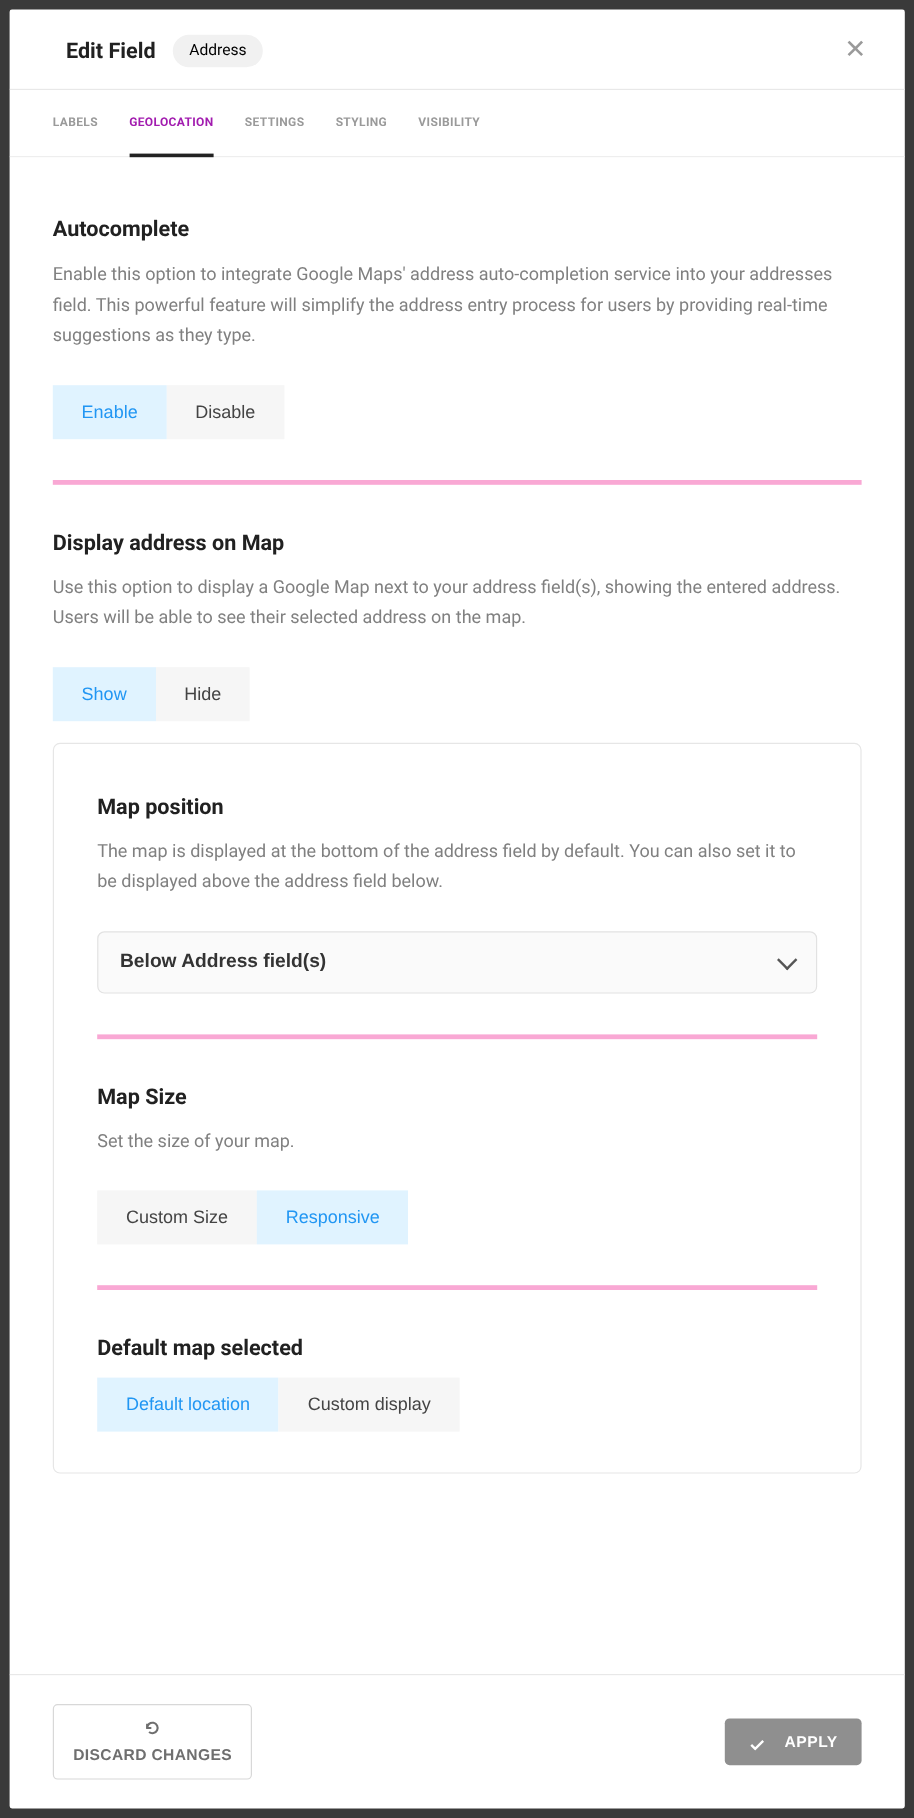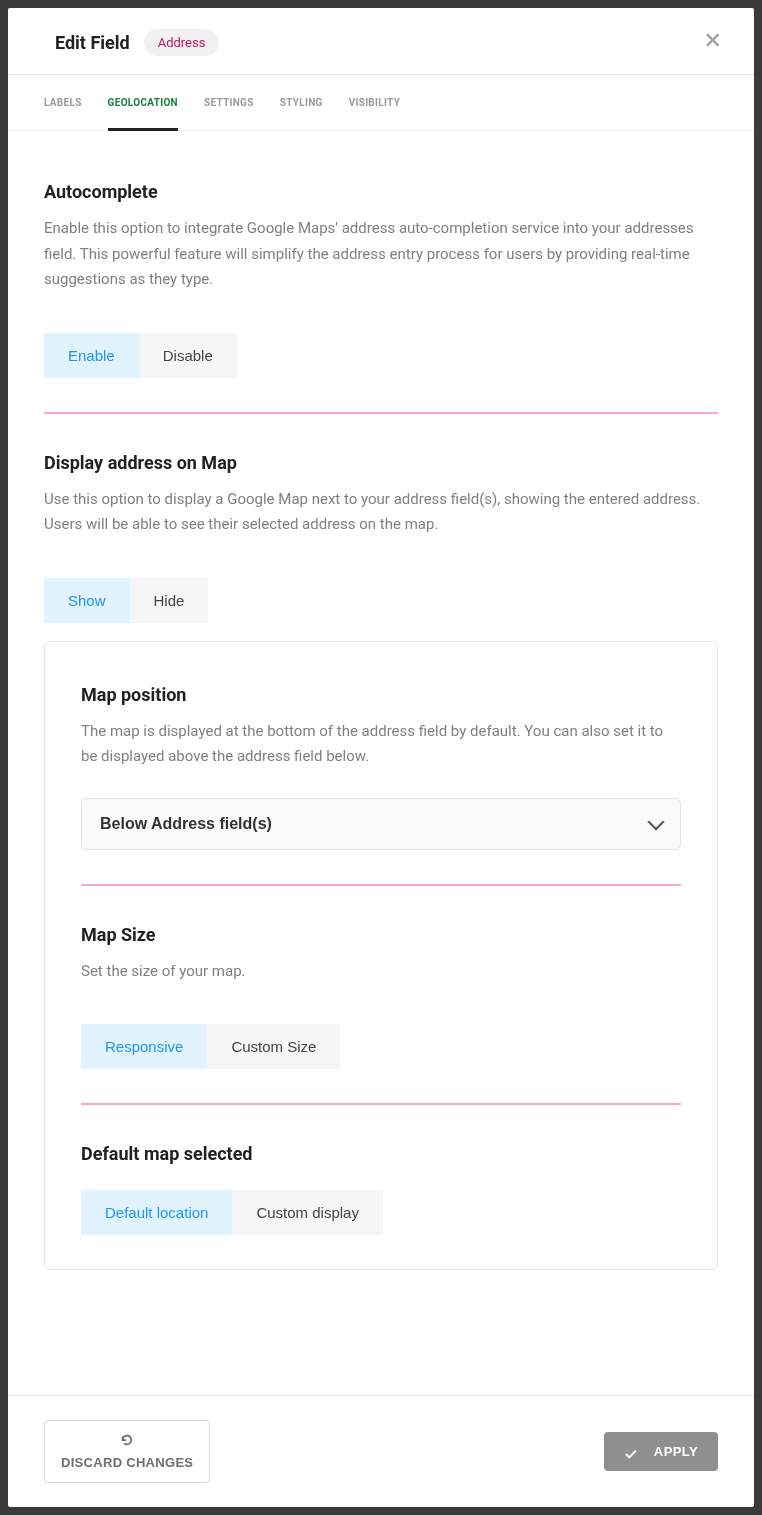--- a/index.html
+++ b/index.html
@@ -23,21 +23,21 @@
     display: flex;
     align-items: flex-end;
     justify-content: space-between;
     padding: 18px 28px 18px 47px;
     border-bottom: 1px solid #e8e8e8;
   }
   .header-left { display: flex; align-items: center; gap: 14px; }
   .header-title { font-size: 18px; font-weight: 700; color: #212121; }
   .header-badge {
     background: #f1f1f1;
-    color: #be185d;
+    color: #000000;
     font-size: 13px;
     padding: 6px 14px;
     border-radius: 14px;
   }
   .close-btn {
     font-size: 22px;
     color: #9a9a9a;
     background: none;
     border: none;
     cursor: pointer;
@@ -53,43 +53,42 @@
   .tab {
     font-size: 10px;
     font-weight: 700;
     letter-spacing: 0.3px;
     color: #9a9a9a;
     padding: 22px 0 20px 0;
     cursor: pointer;
     text-transform: uppercase;
   }
   .tab.active {
-    color: #15803d;
+    color: #a21caf;
     border-bottom: 3px solid #222;
     margin-bottom: -1px;
   }
   .content {
     flex: 1;
     padding: 12px 36px 30px 36px;
     overflow-y: auto;
   }
   .section { padding: 38px 0 34px 0; }
-  .section + .section { border-top: 2px solid #f9a8d4; }
+  .section + .section { border-top: 4px solid #f9a8d4; }
   .section-title { font-size: 18px; font-weight: 700; color: #212121; margin-bottom: 14px; }
   .section-desc { font-size: 15px; color: #808080; line-height: 1.7; margin-bottom: 28px; }
   .toggle-group { display: flex; }
   .toggle-btn {
     padding: 14px 24px;
     font-size: 15px;
     font-weight: 500;
     border: none;
     cursor: pointer;
     color: #444;
     background: #f6f6f6;
-    margin-top: 12px;
   }
   .toggle-btn.active {
     background: #e0f3ff;
     color: #2196f3;
   }
   .card {
     border: 1px solid #e6e6e6;
     border-radius: 6px;
     padding: 0 36px;
     margin-top: 18px;
@@ -215,22 +214,22 @@
               <span>Below Address field(s)</span>
               <span class="chevron"></span>
             </button>
           </div>
         </div>
 
         <div class="section">
           <div class="section-title">Map Size</div>
           <div class="section-desc">Set the size of your map.</div>
           <div class="toggle-group">
+            <button class="toggle-btn">Custom Size</button>
             <button class="toggle-btn active">Responsive</button>
-            <button class="toggle-btn">Custom Size</button>
           </div>
         </div>
 
         <div class="section">
           <div class="section-title">Default map selected</div>
           <div class="toggle-group">
             <button class="toggle-btn active">Default location</button>
             <button class="toggle-btn">Custom display</button>
           </div>
         </div>

